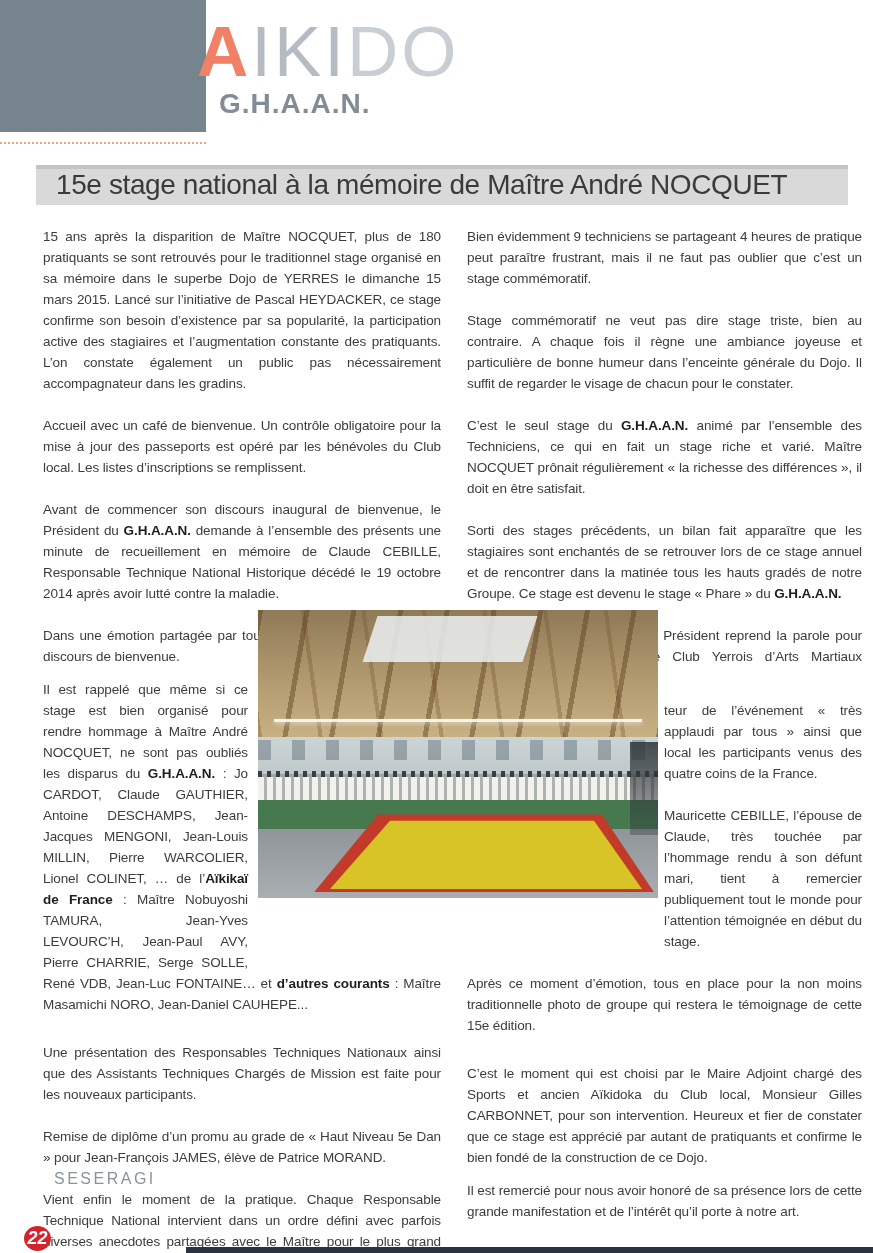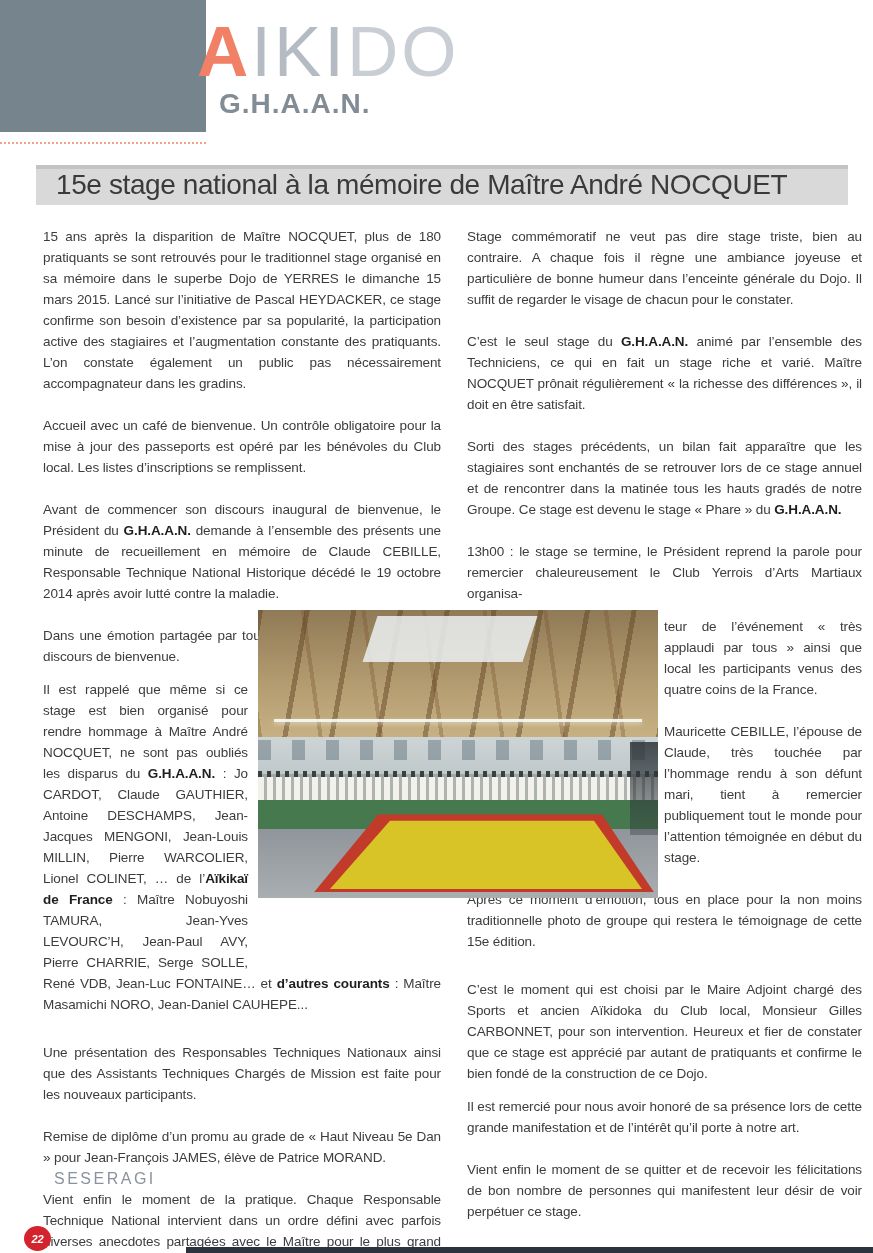--- a/index.html
+++ b/index.html
@@ -61,21 +61,21 @@
     background:linear-gradient(180deg,#8f959a,#a9aeb1);}
   .ph-mat{position:absolute;left:0;top:71%;width:100%;height:27%;}
   .ph-mat-red{position:absolute;left:0;top:0;width:100%;height:100%;
     clip-path:polygon(30% 0,86% 0,99% 100%,14% 100%);background:#c23b2a;}
   .ph-mat-yellow{position:absolute;left:0;top:0;width:100%;height:100%;
     clip-path:polygon(33% 8%,84% 8%,96% 96%,18% 96%);background:#d9c428;}
   .ph-darkright{position:absolute;right:0;top:46%;width:7%;height:32%;
     background:linear-gradient(180deg,rgba(45,52,56,.85),rgba(45,52,56,.35));}
   
   .footer-badge{position:absolute;left:24px;top:1226px;width:27px;height:25px;border-radius:50%;
-    background:var(--badge);color:#fff;font-weight:700;font-style:italic;font-size:11px;
+    background:var(--badge);color:#fff;font-weight:700;font-style:italic;font-size:18px;
     display:flex;align-items:center;justify-content:center;}
   .footer-name{position:absolute;left:54px;top:1170px;font-size:16px;font-weight:400;
     letter-spacing:2.5px;color:var(--footertext);}
   .footer-bar{position:absolute;left:186px;top:1247px;width:687px;height:6px;background:var(--bardark);}
 </style>
 </head>
 <body>
 
 <div id="page">
 
@@ -97,20 +97,21 @@
     <p class="nogap"><span>Dans une émotion partagée par tous, le Président procède à son discours de bienvenue.</span></p>
     <div class="spacer-r"></div>
     <p><span>Il est rappelé que même si ce stage est bien organisé pour rendre hommage à Maître André NOCQUET, ne sont pas oubliés les disparus du </span><b>G.H.A.A.N.</b><span> : Jo CARDOT, Claude GAUTHIER, Antoine DESCHAMPS, Jean-Jacques MENGONI, Jean-Louis MILLIN, Pierre WARCOLIER, Lionel COLINET, … de l’</span><b>Aïkikaï de France</b><span> : Maître Nobuyoshi TAMURA, Jean-Yves LEVOURC’H, Jean-Paul AVY, Pierre CHARRIE, Serge SOLLE, René VDB, Jean-Luc FONTAINE… et </span><b>d’autres courants</b><span> : Maître Masamichi NORO, Jean-Daniel CAUHEPE...</span></p>
     <p class="clear"><span>Une présentation des Responsables Techniques Nationaux ainsi que des Assistants Techniques Chargés de Mission est faite pour les nouveaux participants.</span></p>
     <p><span>Remise de diplôme d’un promu au grade de « Haut Niveau 5e Dan » pour Jean-François JAMES, élève de Patrice MORAND.</span></p>
     <p><span>Vient enfin le moment de la pratique. Chaque Responsable Technique National intervient dans un ordre défini avec parfois diverses anecdotes partagées avec le Maître pour le plus grand plaisir des pratiquants. Cette nouvelle génération ne l’ayant pas connu écoute attentivement et apprécie ces histoires.</span></p>
 
   </div>
 
   <div class="col col-right">
+    <p><span>Bien évidemment 9 techniciens se partageant 4 heures de pratique peut paraître frustrant, mais il ne faut pas oublier que c’est un stage commémoratif.</span></p>
     <p><span>Stage commémoratif ne veut pas dire stage triste, bien au contraire. A chaque fois il règne une ambiance joyeuse et particulière de bonne humeur dans l’enceinte générale du Dojo. Il suffit de regarder le visage de chacun pour le constater.</span></p>
     <p><span>C’est le seul stage du </span><b>G.H.A.A.N.</b><span> animé par l’ensemble des Techniciens, ce qui en fait un stage riche et varié. Maître NOCQUET prônait régulièrement « la richesse des différences », il doit en être satisfait.</span></p>
     <p><span>Sorti des stages précédents, un bilan fait apparaître que les stagiaires sont enchantés de se retrouver lors de ce stage annuel et de rencontrer dans la matinée tous les hauts gradés de notre Groupe. Ce stage est devenu le stage « Phare » du </span><b>G.H.A.A.N.</b></p>
     <p class="nogap"><span>13h00 : le stage se termine, le Président reprend la parole pour remercier chaleureusement le Club Yerrois d’Arts Martiaux organisa-</span></p>
     <div class="spacer-l"></div>
     <p><span>teur de l’événement «  très applaudi par tous » ainsi que local les participants venus des quatre coins de la France.</span></p>
     <p><span>Mauricette CEBILLE, l’épouse de Claude, très touchée par l’hommage rendu à son défunt mari, tient à remercier publiquement tout le monde pour l’attention témoignée en début du stage.</span></p>
     <p><span>Après ce moment d’émotion, tous en place pour la non moins traditionnelle photo de groupe qui restera le témoignage de cette 15e édition.</span></p>
     <p class="clear nogap"><span>C’est le moment qui est choisi par le Maire Adjoint chargé des Sports et ancien Aïkidoka du Club local, Monsieur Gilles CARBONNET, pour son intervention. Heureux et fier de constater que ce stage est apprécié par autant de pratiquants et confirme le bien fondé de la construction de ce Dojo.</span></p>
     <p><span>Il est remercié pour nous avoir honoré de sa présence lors de cette grande manifestation et de l’intérêt qu’il porte à notre art.</span></p>

